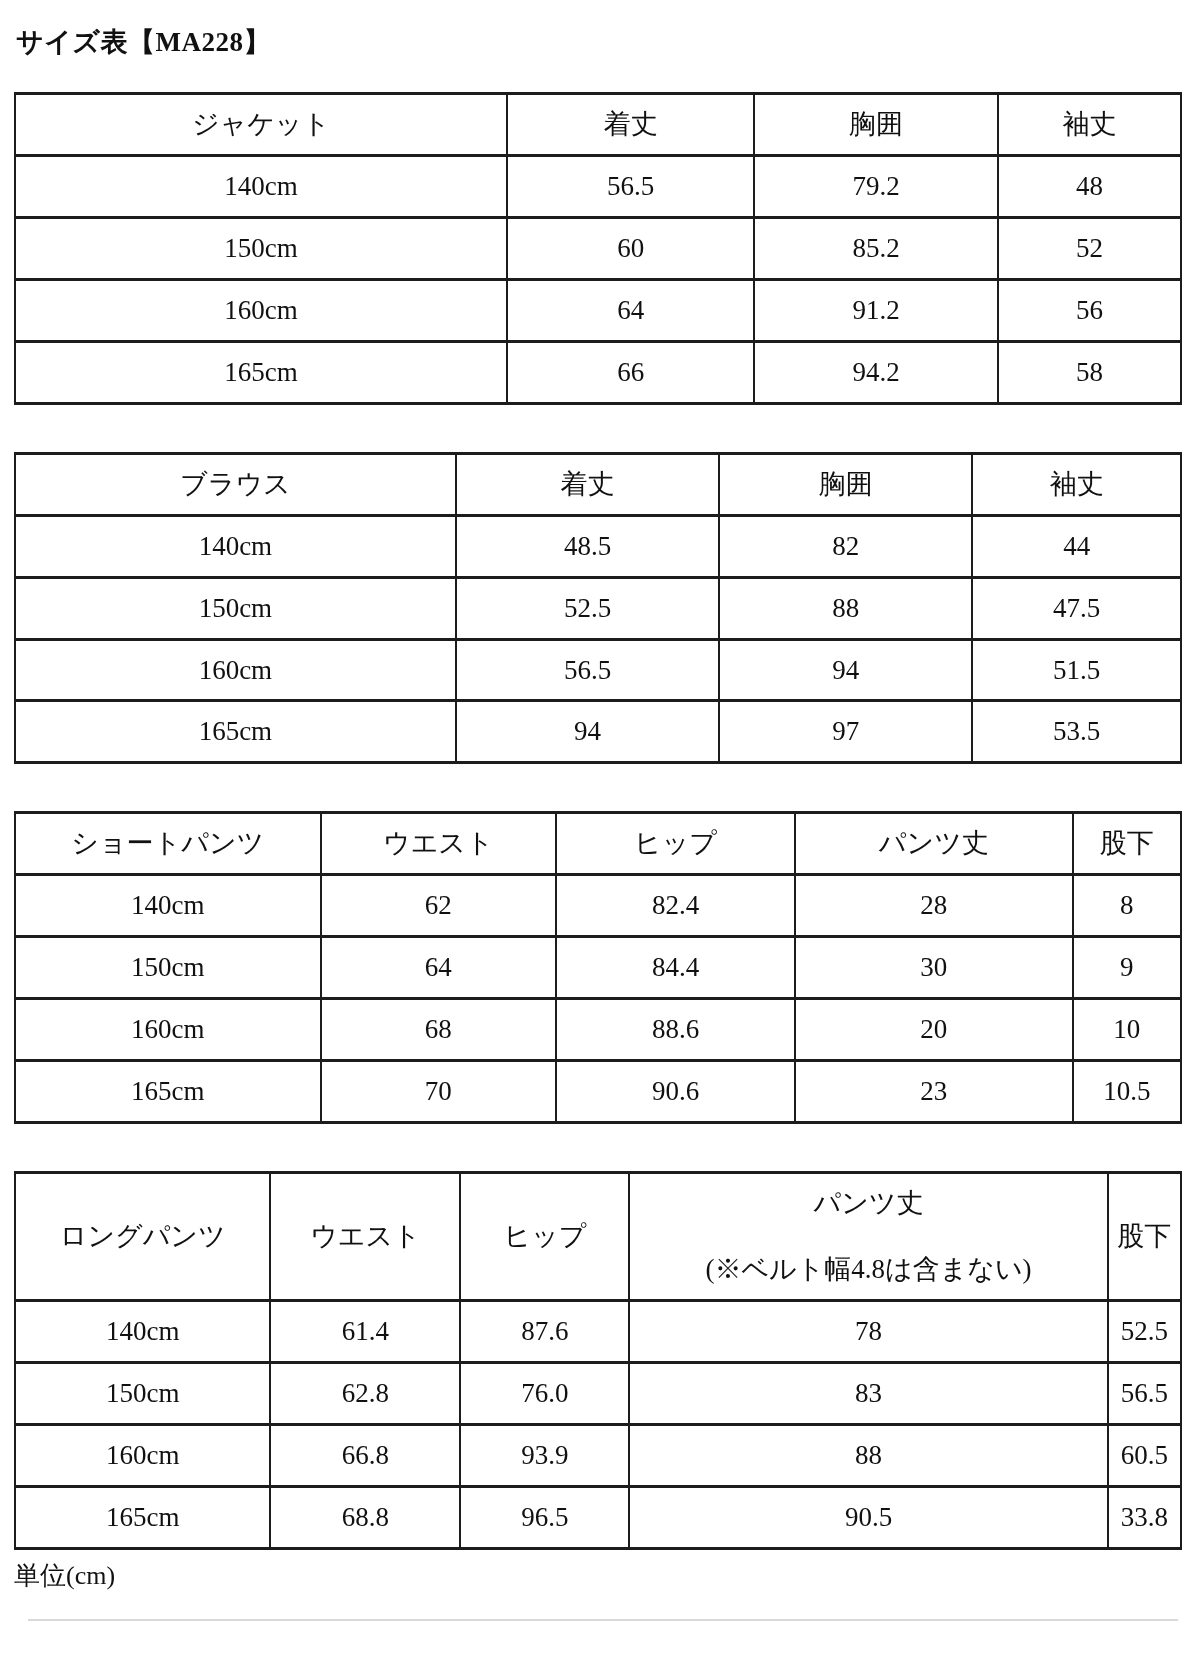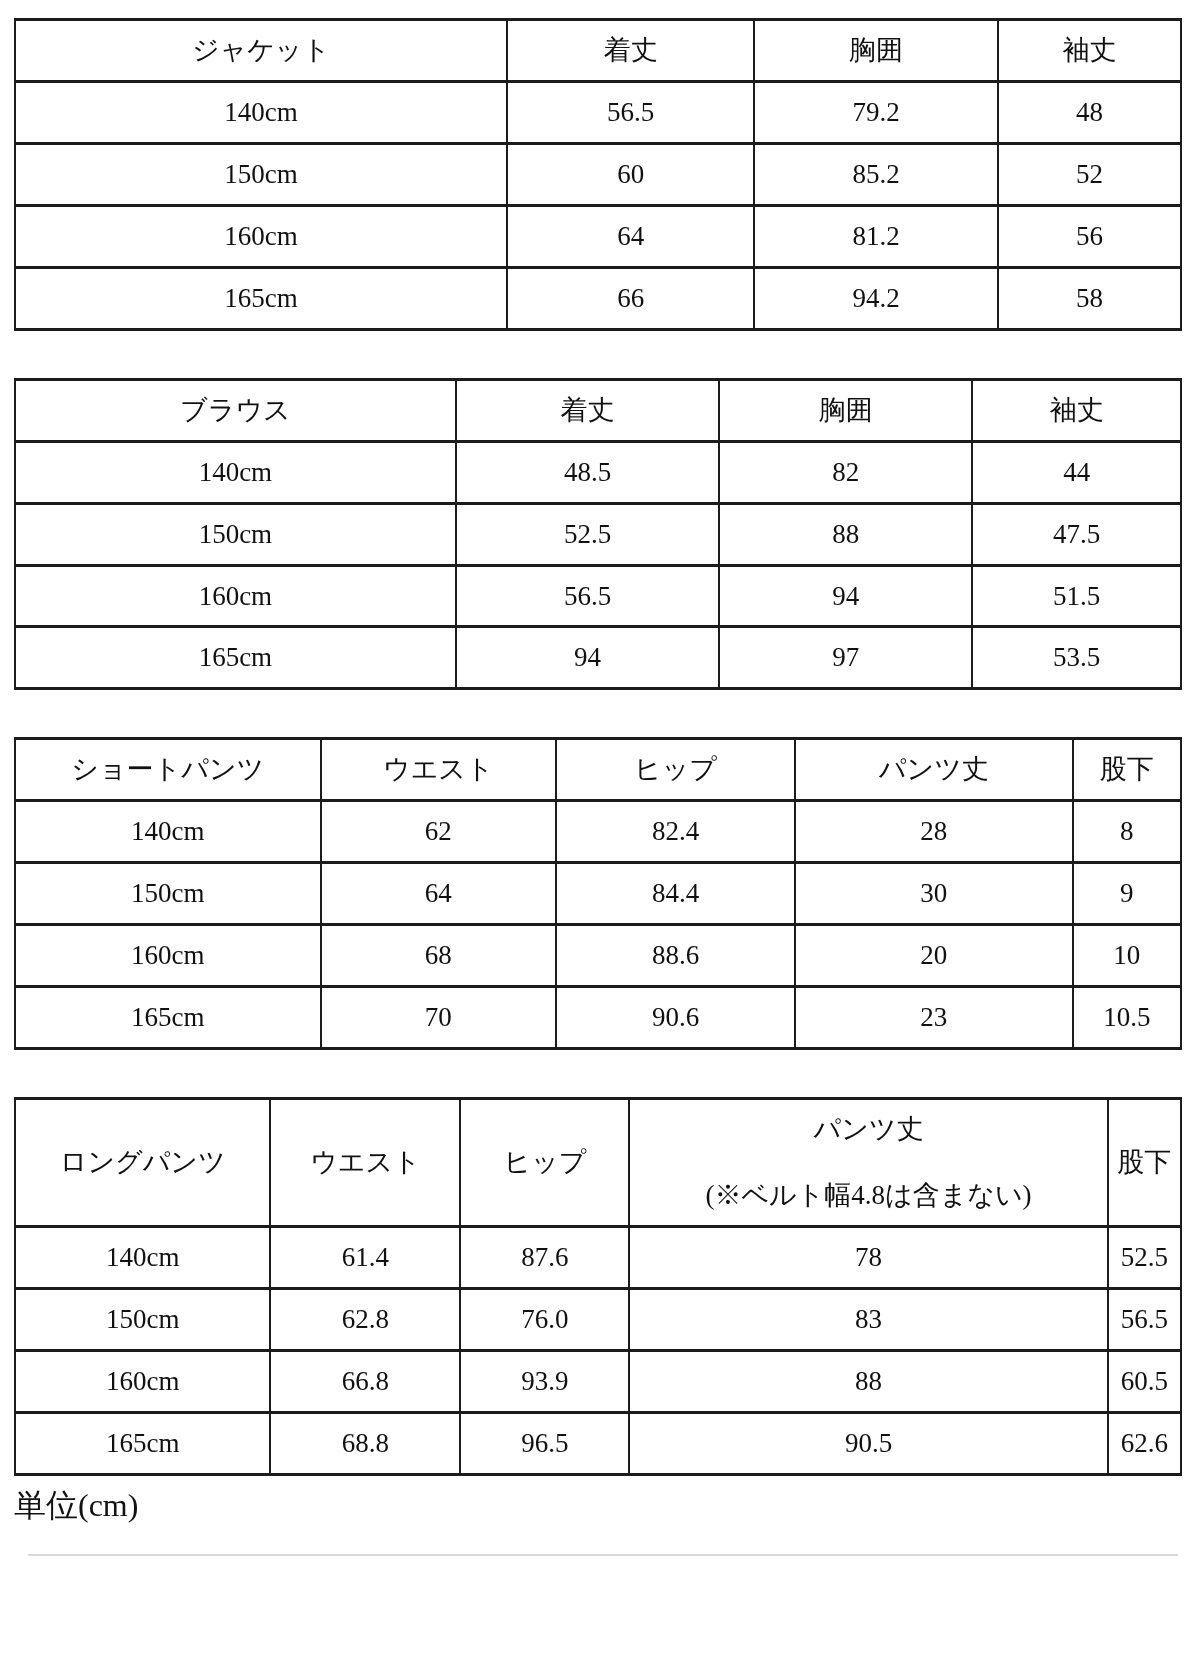--- a/index.html
+++ b/index.html
@@ -61,33 +61,34 @@
   .table-2 th:nth-child(2){width:19.0%}
   .table-2 th:nth-child(3){width:19.3%}
   .table-2 th:nth-child(4){width:22.6%}
 
   .table-3 th:nth-child(1){width:20.7%}
   .table-3 th:nth-child(2){width:15.1%}
   .table-3 th:nth-child(3){width:13.3%}
   .table-3 th:nth-child(4){width:39.8%}
 
   .unit-note {
-    font-size: 32px;
+    font-size: 26px;
     margin: 8px 0 0 0;
   }
   .bottom-divider {
     width: 1150px;
     border-top: 2px solid #d9d9d9;
     margin: 26px 0 0 14px;
   }
 </style>
 </head>
 <body>
 
 <div class="page">
+  <div class="title">サイズ表【MA228】</div>
 
   <div>
       <table class="size-table table-0">
         <thead>
           <tr>
             <th>ジャケット</th>
             <th>着丈</th>
             <th>胸囲</th>
             <th>袖丈</th>
           </tr>
@@ -101,21 +102,21 @@
           </tr>
           <tr>
             <td>150cm</td>
             <td>60</td>
             <td>85.2</td>
             <td>52</td>
           </tr>
           <tr>
             <td>160cm</td>
             <td>64</td>
-            <td>81.2</td>
+            <td>91.2</td>
             <td>56</td>
           </tr>
           <tr>
             <td>165cm</td>
             <td>66</td>
             <td>94.2</td>
             <td>58</td>
           </tr>
         </tbody>
       </table>
@@ -228,21 +229,21 @@
             <td>66.8</td>
             <td>93.9</td>
             <td>88</td>
             <td>60.5</td>
           </tr>
           <tr>
             <td>165cm</td>
             <td>68.8</td>
             <td>96.5</td>
             <td>90.5</td>
-            <td>62.6</td>
+            <td>33.8</td>
           </tr>
         </tbody>
       </table>
     </div>
 
   <div class="unit-note">単位(cm)</div>
 
   <div class="bottom-divider"></div>
 </div>
 

